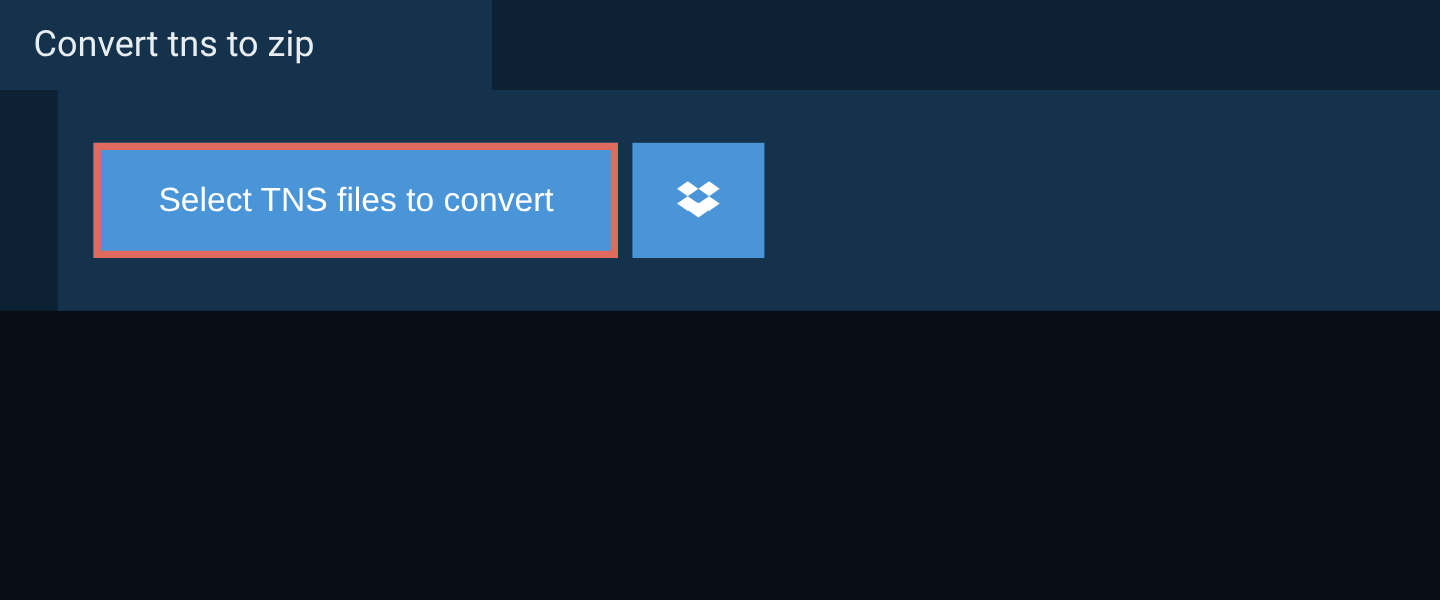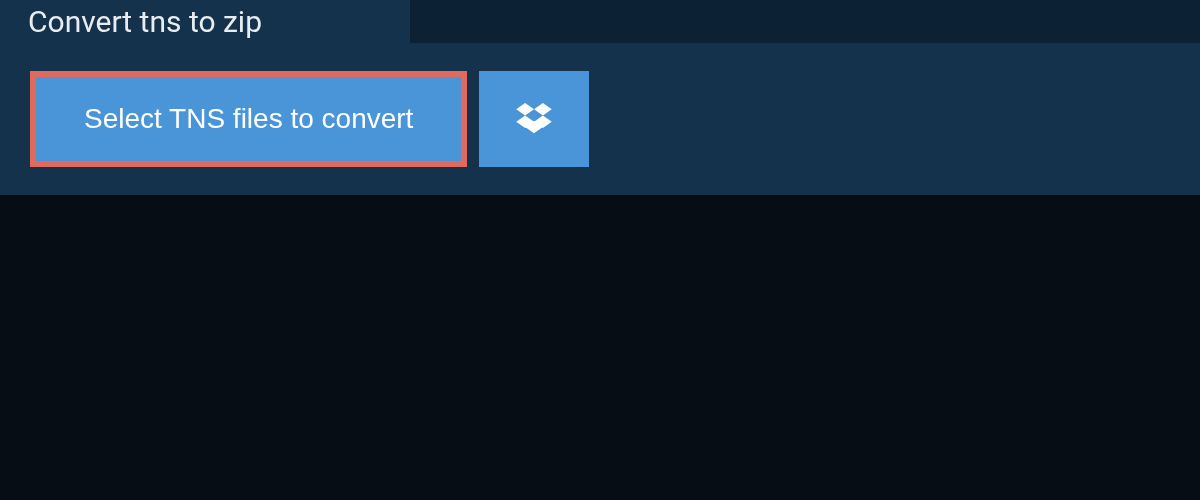--- a/index.html
+++ b/index.html
@@ -9,32 +9,33 @@
     }
     body {
       width: 1200px;
       height: 500px;
       background: #0c2133;
       font-family: -apple-system, BlinkMacSystemFont, "Segoe UI", Roboto, sans-serif;
       overflow: hidden;
     }
     .tab-container {
       background: #15324c;
-      padding: 4px 28px;
+      padding: 20px 28px;
       display: inline-block;
       min-width: 410px;
     }
     .tab-title {
       color: #e8edf2;
       font-size: 30px;
       font-weight: 400;
     }
     .content-panel {
       background: #15324c;
-      padding: 28px 30px;
+      padding: 44px 30px;
+      margin-left: 48px;
     }
     .button-row {
       display: flex;
       gap: 12px;
       align-items: stretch;
     }
     .select-button {
       background: #4a94d8;
       border: 6px solid #e06a5e;
       color: #ffffff;

